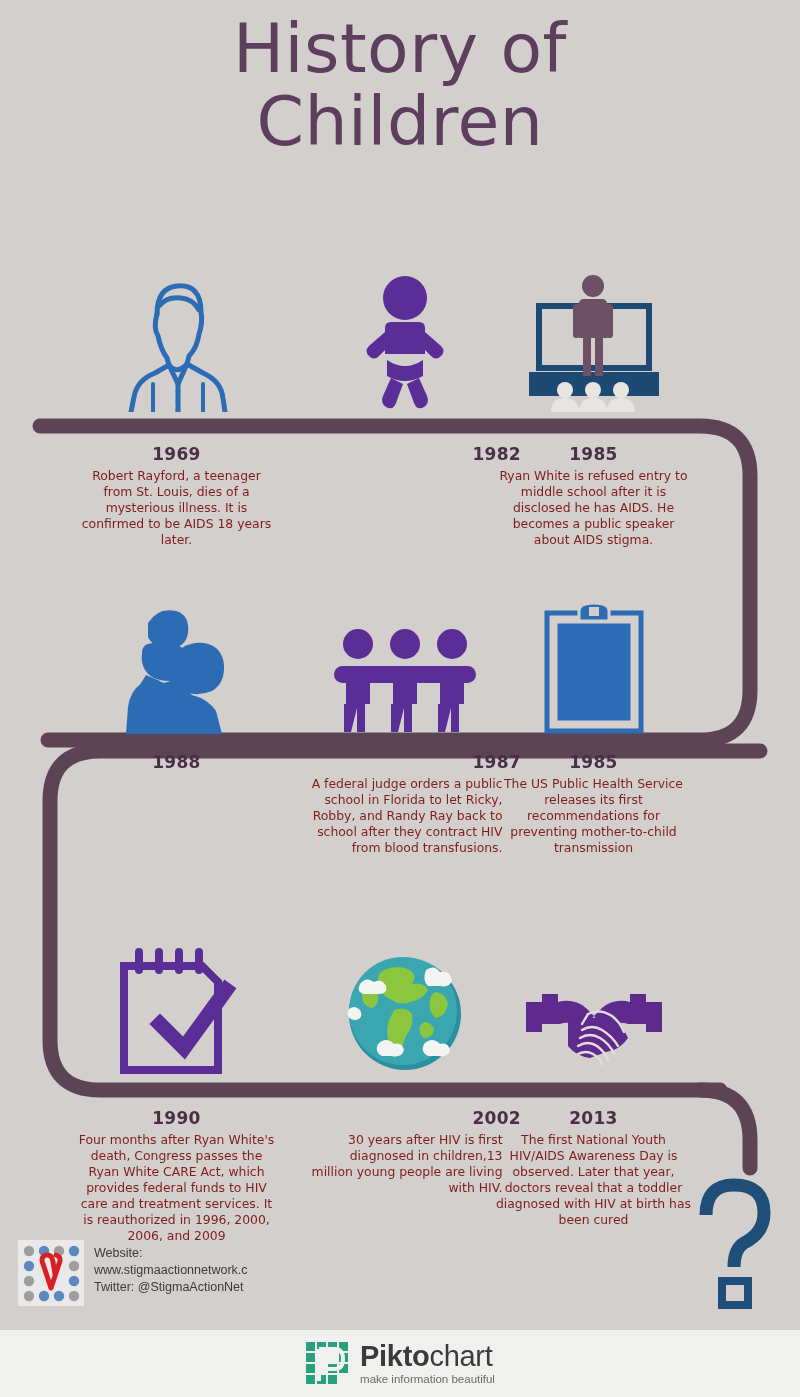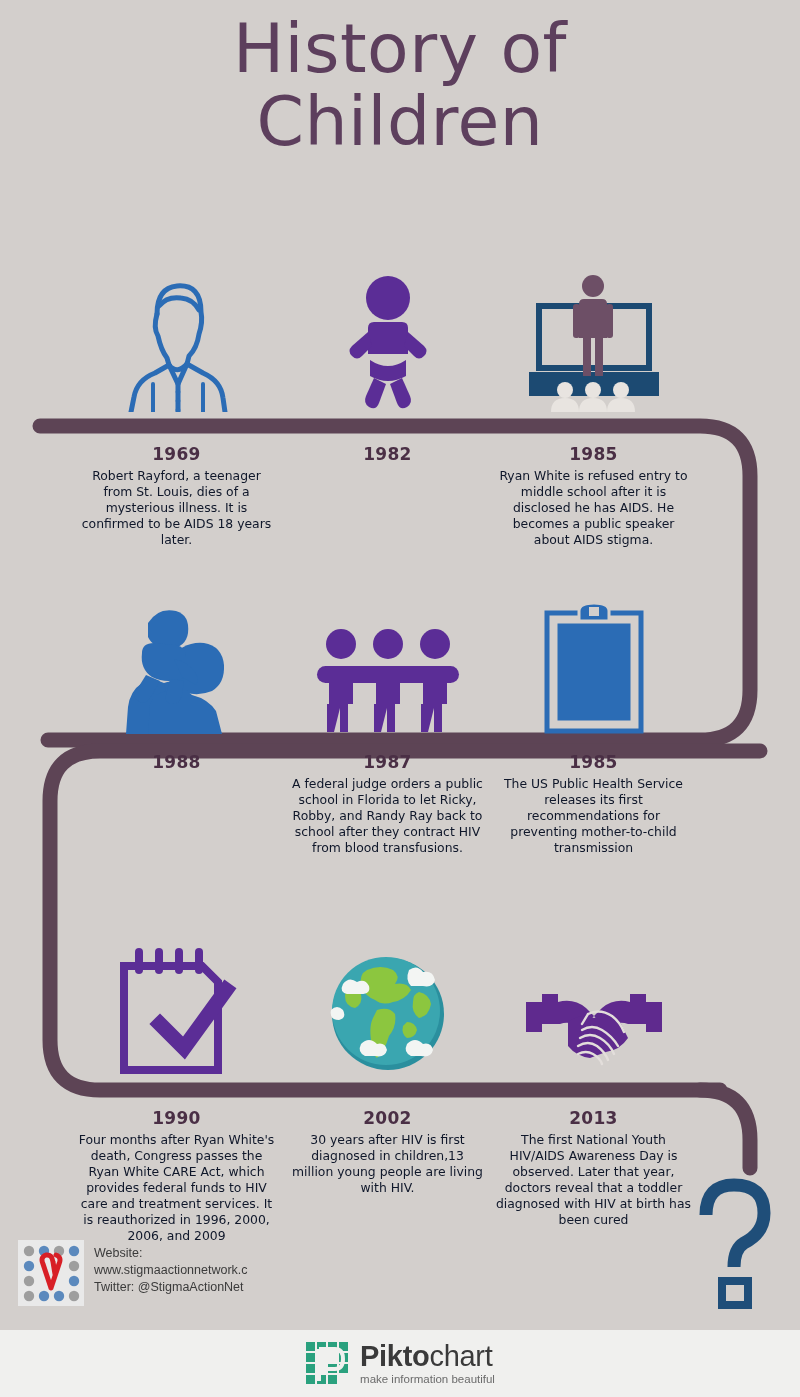--- a/index.html
+++ b/index.html
@@ -51,39 +51,39 @@
   }
   .cell .year {
     color: #4a2f45;
     font-size: 17px;
     font-weight: bold;
     font-family: "DejaVu Sans", sans-serif;
     margin: 0 0 4px 0;
     letter-spacing: 0.3px;
   }
   .cell .desc {
-    color: #0f172a;
+    color: #7f1d1d;
     font-size: 12.4px;
     line-height: 1.29;
     font-family: "DejaVu Sans", sans-serif;
     margin: 0 auto;
     width: 196px;
   }
   .icon-box {
     position: absolute;
     width: 233px;
     height: 140px;
     display: flex;
     align-items: flex-end;
     justify-content: center;
   }
 
   
   .c1 { left: 60px; }
-  .c2 { left: 271px; }
+  .c2 { left: 288px; text-align: right; }
   .c3 { left: 477px; }
 
   
   .ir1 { top: 272px; }
   .ir2 { top: 594px; }
   .ir3 { top: 938px; }
   
   .tr1 { top: 444px; }
   .tr2 { top: 752px; }
   .tr3 { top: 1108px; }

